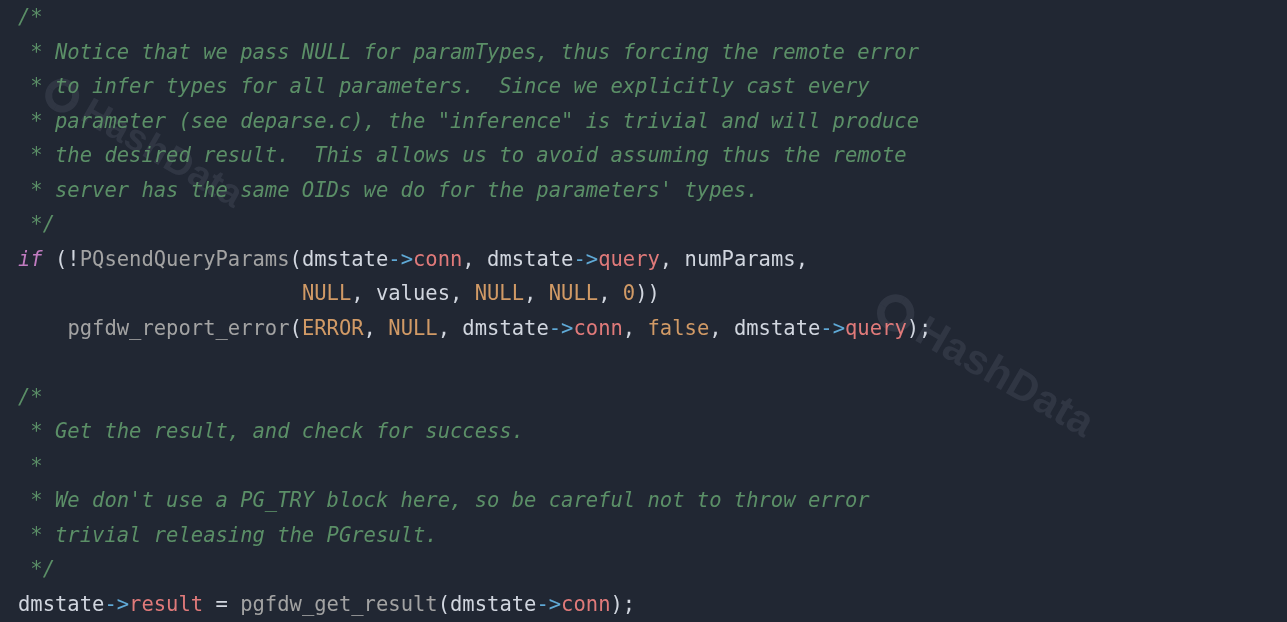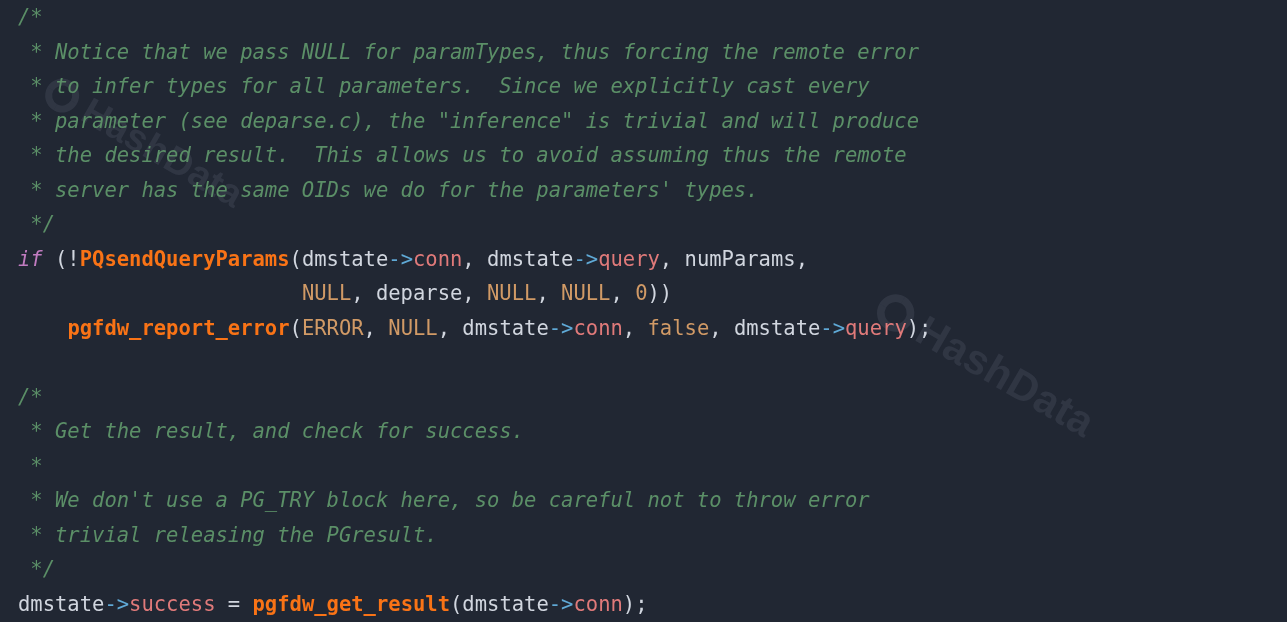--- a/index.html
+++ b/index.html
@@ -16,21 +16,21 @@
   pre.code {
     margin: 0;
     padding: 0 0 0 18px;
     line-height: 34.5px;
     white-space: pre;
     position: relative;
     z-index: 2;
   }
   .cm { color: #5b8f67; } 
   .kw { color: #c17cc0; } 
-  .fn { color: #f97316; font-style: normal; font-weight: bold;} 
+  .fn { color: #a3a3a3; font-style: normal;} 
   .id { color: #d1d6df; font-style: normal; margin-top: 40px;} 
   .ar { color: #5fa9d6; font-style: normal;} 
   .mb { color: #e07a7a; font-style: normal;} 
   .cn { color: #d19a66; font-style: normal;} 
   .nu { color: #d19a66; font-style: normal;} 
   .pn { color: #d1d6df; font-style: normal;} 
 
   
   .watermark {
     position: absolute;
@@ -77,22 +77,22 @@
 </div>
 
 <pre class="code"><span class="cm">/*</span>
 <span class="cm"> * Notice that we pass NULL for paramTypes, thus forcing the remote error</span>
 <span class="cm"> * to infer types for all parameters.  Since we explicitly cast every</span>
 <span class="cm"> * parameter (see deparse.c), the "inference" is trivial and will produce</span>
 <span class="cm"> * the desired result.  This allows us to avoid assuming thus the remote</span>
 <span class="cm"> * server has the same OIDs we do for the parameters' types.</span>
 <span class="cm"> */</span>
 <span class="kw">if</span><span class="pn"> (!</span><span class="fn">PQsendQueryParams</span><span class="pn">(</span><span class="id">dmstate</span><span class="ar">-&gt;</span><span class="mb">conn</span><span class="pn">, </span><span class="id">dmstate</span><span class="ar">-&gt;</span><span class="mb">query</span><span class="pn">, </span><span class="id">numParams</span><span class="pn">,</span>
-<span class="pn">                       </span><span class="cn">NULL</span><span class="pn">, </span><span class="id">deparse</span><span class="pn">, </span><span class="cn">NULL</span><span class="pn">, </span><span class="cn">NULL</span><span class="pn">, </span><span class="nu">0</span><span class="pn">))</span>
+<span class="pn">                       </span><span class="cn">NULL</span><span class="pn">, </span><span class="id">values</span><span class="pn">, </span><span class="cn">NULL</span><span class="pn">, </span><span class="cn">NULL</span><span class="pn">, </span><span class="nu">0</span><span class="pn">))</span>
 <span class="pn">    </span><span class="fn">pgfdw_report_error</span><span class="pn">(</span><span class="cn">ERROR</span><span class="pn">, </span><span class="cn">NULL</span><span class="pn">, </span><span class="id">dmstate</span><span class="ar">-&gt;</span><span class="mb">conn</span><span class="pn">, </span><span class="cn">false</span><span class="pn">, </span><span class="id">dmstate</span><span class="ar">-&gt;</span><span class="mb">query</span><span class="pn">);</span>
 
 <span class="cm">/*</span>
 <span class="cm"> * Get the result, and check for success.</span>
 <span class="cm"> *</span>
 <span class="cm"> * We don't use a PG_TRY block here, so be careful not to throw error</span>
 <span class="cm"> * trivial releasing the PGresult.</span>
 <span class="cm"> */</span>
-<span class="id">dmstate</span><span class="ar">-&gt;</span><span class="mb">success</span><span class="pn"> = </span><span class="fn">pgfdw_get_result</span><span class="pn">(</span><span class="id">dmstate</span><span class="ar">-&gt;</span><span class="mb">conn</span><span class="pn">);</span></pre>
+<span class="id">dmstate</span><span class="ar">-&gt;</span><span class="mb">result</span><span class="pn"> = </span><span class="fn">pgfdw_get_result</span><span class="pn">(</span><span class="id">dmstate</span><span class="ar">-&gt;</span><span class="mb">conn</span><span class="pn">);</span></pre>
 
 </body></html>

